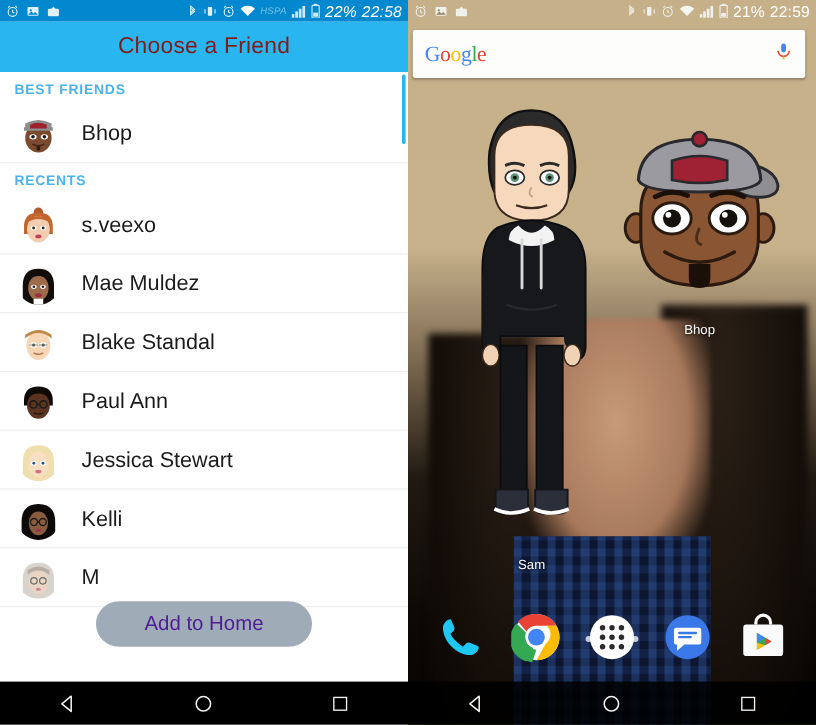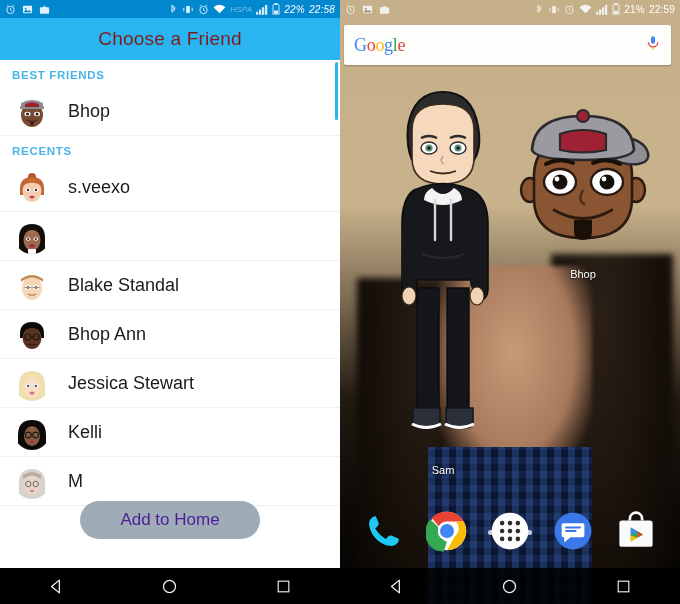--- a/index.html
+++ b/index.html
@@ -7,21 +7,21 @@
     font-family:"Liberation Sans", sans-serif; }
   .screen { position:relative; width:680px; height:604px; display:flex; }
   .panel { position:relative; width:340px; height:604px; overflow:hidden; }
 
   
   .statusbar { position:relative; height:18px; display:flex; align-items:center;
     padding:0 5px; font-size:10.5px; color:#fff; z-index:30; }
   .sb-left { display:flex; align-items:center; gap:6px; }
   .sb-right { margin-left:auto; display:flex; align-items:center; gap:4px; }
   .sb-ico { display:inline-flex; align-items:center; }
-  .sb-text { font-size:10px; letter-spacing:0.2px; white-space:nowrap; }
+  .sb-text { font-size:13px; letter-spacing:0.2px; white-space:nowrap; }
   .panel-left .statusbar { background:#0288cf;font-style:italic; }
   .panel-right .statusbar { background:transparent; }
 
   
   .panel-left { background:#fff; }
   .appbar { height:42px; background:#29b6f0; display:flex; align-items:center;
     justify-content:center; }
   .appbar-title { color:#7f1d1d; font-size:19px; font-weight:400; letter-spacing:.2px; }
 
   .list { position:relative; height:calc(604px - 18px - 42px - 36px);
@@ -231,20 +231,21 @@
             <ellipse cx="18" cy="22" rx="8.5" ry="10.5" fill="#9c6b4a"></ellipse>
             <path d="M8 16q10-8 20 0v-4q-10-7-20 0z" fill="#120d0b"></path>
             <ellipse cx="14.2" cy="21" rx="2.3" ry="1.8" fill="#fff"></ellipse>
               <circle cx="14.2" cy="21" r="1.1" fill="#241a14"></circle>
             <ellipse cx="21.8" cy="21" rx="2.3" ry="1.8" fill="#fff"></ellipse>
               <circle cx="21.8" cy="21" r="1.1" fill="#241a14"></circle>
             <ellipse cx="18" cy="28" rx="2.8" ry="1.7" fill="#a02a3e"></ellipse>
             <rect x="14" y="31" width="8" height="5" fill="#fff"></rect>
           </svg>
         </span>
+        <span class="row-name">Mae Muldez</span>
       </div>
 
       <div class="row">
         <span class="av">
           <svg width="36" height="36" viewBox="0 0 36 36">
               <circle cx="18" cy="18" r="18" fill="#fff"></circle>
             <ellipse cx="18" cy="21" rx="10" ry="12" fill="#f6d6b4"></ellipse>
             <path d="M7 15q11-9 22 0v-3q-11-8-22 0z" fill="#c08a4a"></path>
             <ellipse cx="14" cy="20.5" rx="3" ry="2.2" fill="#fff"></ellipse>
               <circle cx="14" cy="20.5" r="1.3" fill="#2b2b2b"></circle>
@@ -263,21 +264,21 @@
               <circle cx="18" cy="18" r="18" fill="#fff"></circle>
             <path d="M6 18q0-12 12-12t12 12v4H6z" fill="#0e0a08"></path>
             <ellipse cx="18" cy="22" rx="9.5" ry="11" fill="#5a3420"></ellipse>
             <path d="M8 16q10-8 20 0v-3q-10-7-20 0z" fill="#0e0a08"></path>
             <circle cx="13.8" cy="21" r="3" fill="none" stroke="#1a1a1a" stroke-width="1.2"></circle>
             <circle cx="22.2" cy="21" r="3" fill="none" stroke="#1a1a1a" stroke-width="1.2"></circle>
             <path d="M16.8 21h2.4" stroke="#1a1a1a" stroke-width="1.2"></path>
             <path d="M14 28q4 2 8 0" stroke="#2a1810" stroke-width="1.2" fill="none"></path>
           </svg>
         </span>
-        <span class="row-name">Bhop Ann</span>
+        <span class="row-name">Paul Ann</span>
       </div>
 
       <div class="row">
         <span class="av">
           <svg width="36" height="36" viewBox="0 0 36 36">
               <circle cx="18" cy="18" r="18" fill="#fff"></circle>
             <path d="M5 20q0-14 13-14t13 14v16H5z" fill="#f0dfae"></path>
             <ellipse cx="18" cy="22" rx="8.5" ry="10.5" fill="#fbdfc2"></ellipse>
             <path d="M8 15q10-8 20 0v-4q-10-7-20 0z" fill="#f0dfae"></path>
             <ellipse cx="14.2" cy="21" rx="2.4" ry="1.9" fill="#fff"></ellipse>

